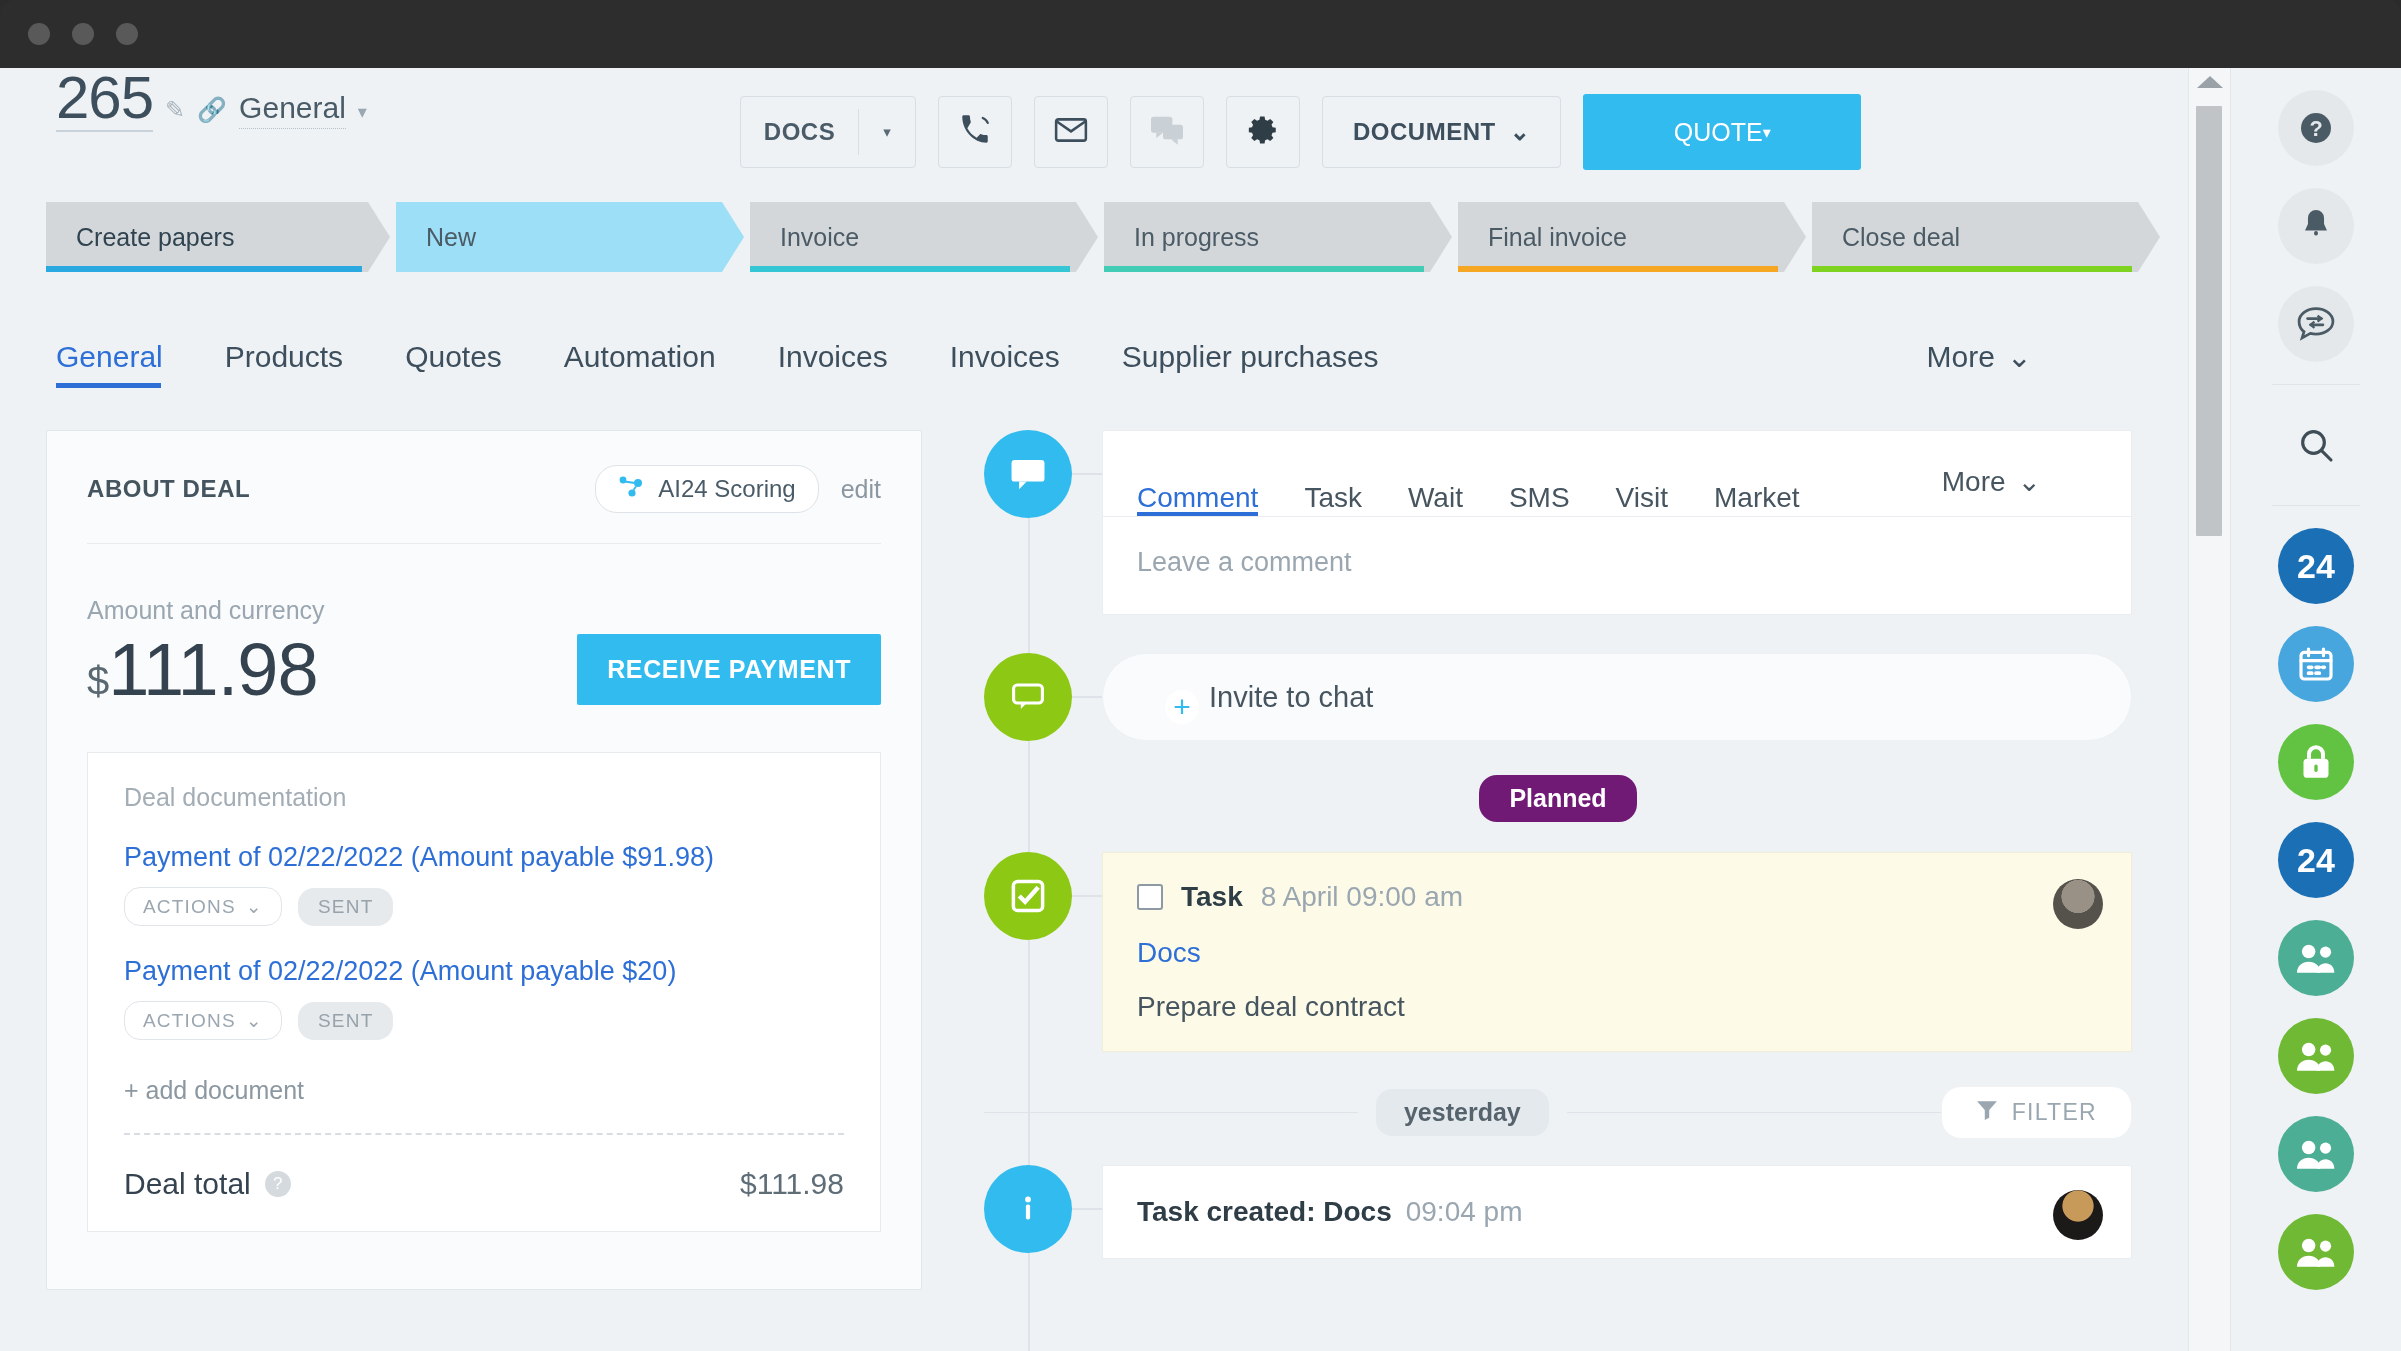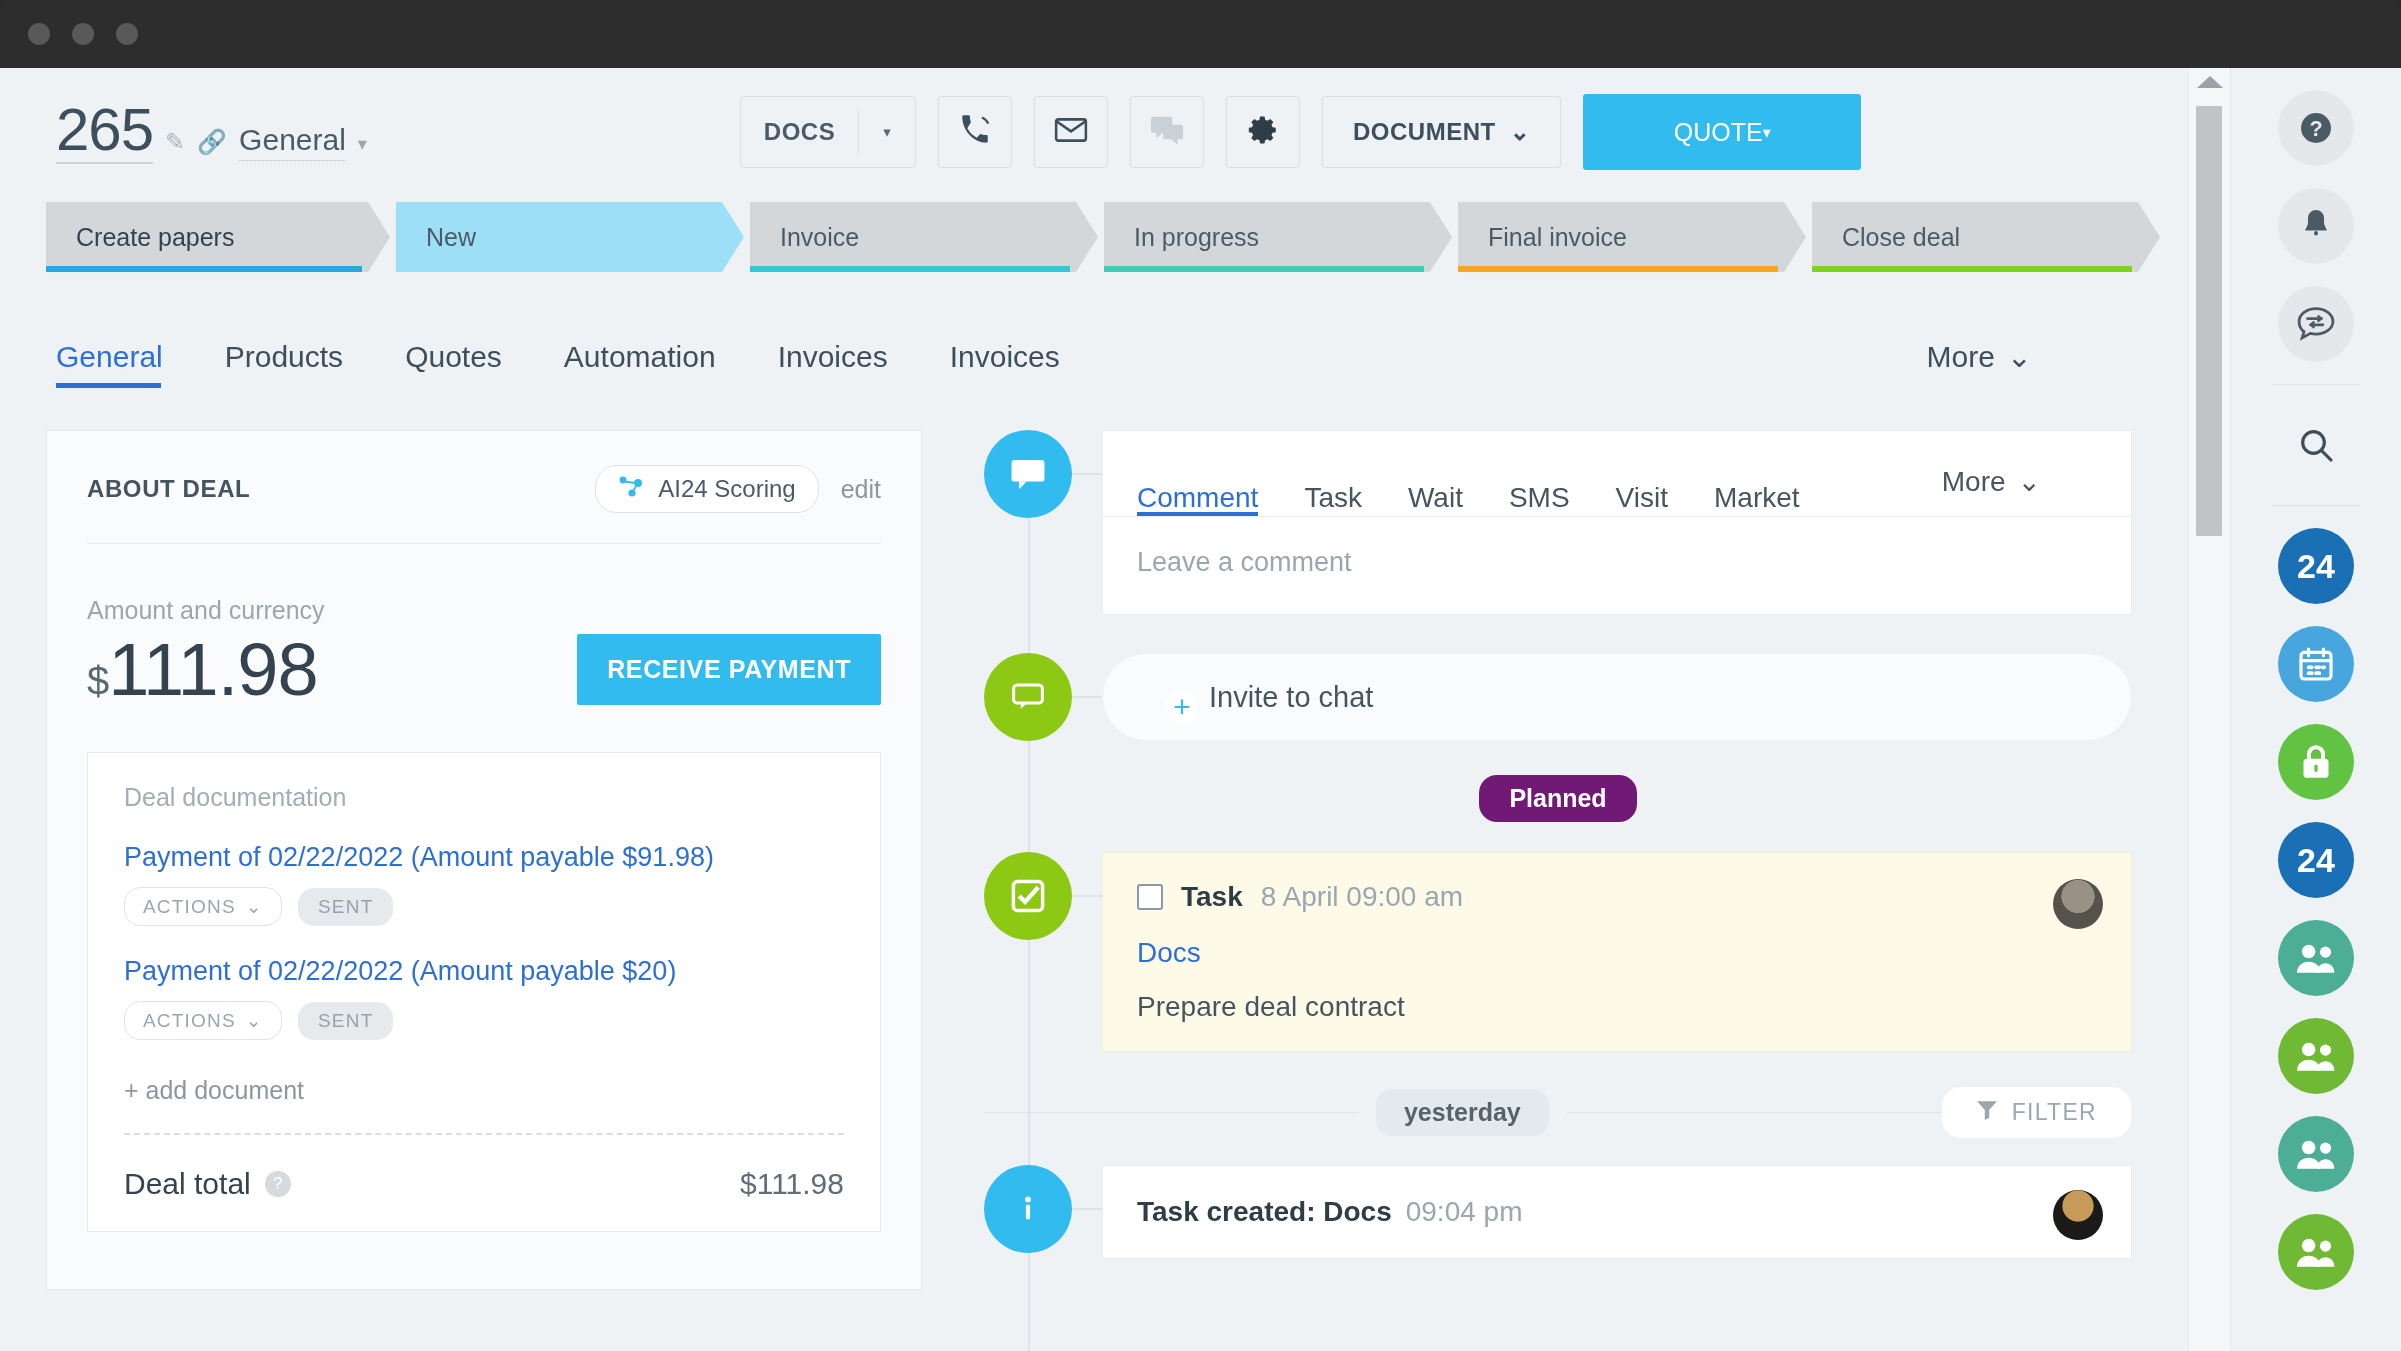--- a/index.html
+++ b/index.html
@@ -32,21 +32,21 @@
   #main-column {
     position: relative;
     width: 2188px; height: 100%;
     background: #eef2f5;
     overflow: hidden;
   }
 
   
   #top-toolbar {
     height: 128px;
-    display: flex; align-items: center;
+    display: flex; 
     padding: 0 26px 0 56px;
     position: relative;
   }
   #deal-title-group { display: flex; align-items: baseline; gap: 12px; }
   #deal-number {
     font-size: 60px; font-weight: 300; color: #3d4f5d; letter-spacing: -1px;
     border-bottom: 2px solid #c8d2da; line-height: 1.0; padding-bottom: 2px;
   }
   .title-mini-icon { color: #a9b4bd; font-size: 24px; line-height: 1; }
   #deal-category {
@@ -446,20 +446,21 @@
         </div>
       </div>
 
     <div id="nav-tabs">
       <div class="nav-tab active">General</div>
         <div class="nav-tab">Products</div>
         <div class="nav-tab">Quotes</div>
         <div class="nav-tab">Automation</div>
         <div class="nav-tab">Invoices</div>
         <div class="nav-tab">Invoices</div>
+        <div class="nav-tab">Supplier purchases</div>
         <div id="nav-more">
         <span>More</span>
         <span>⌄</span>
       </div>
     </div>
 
     <div id="content">
 
       <div id="about-deal-card">
         <div id="about-deal-head">

